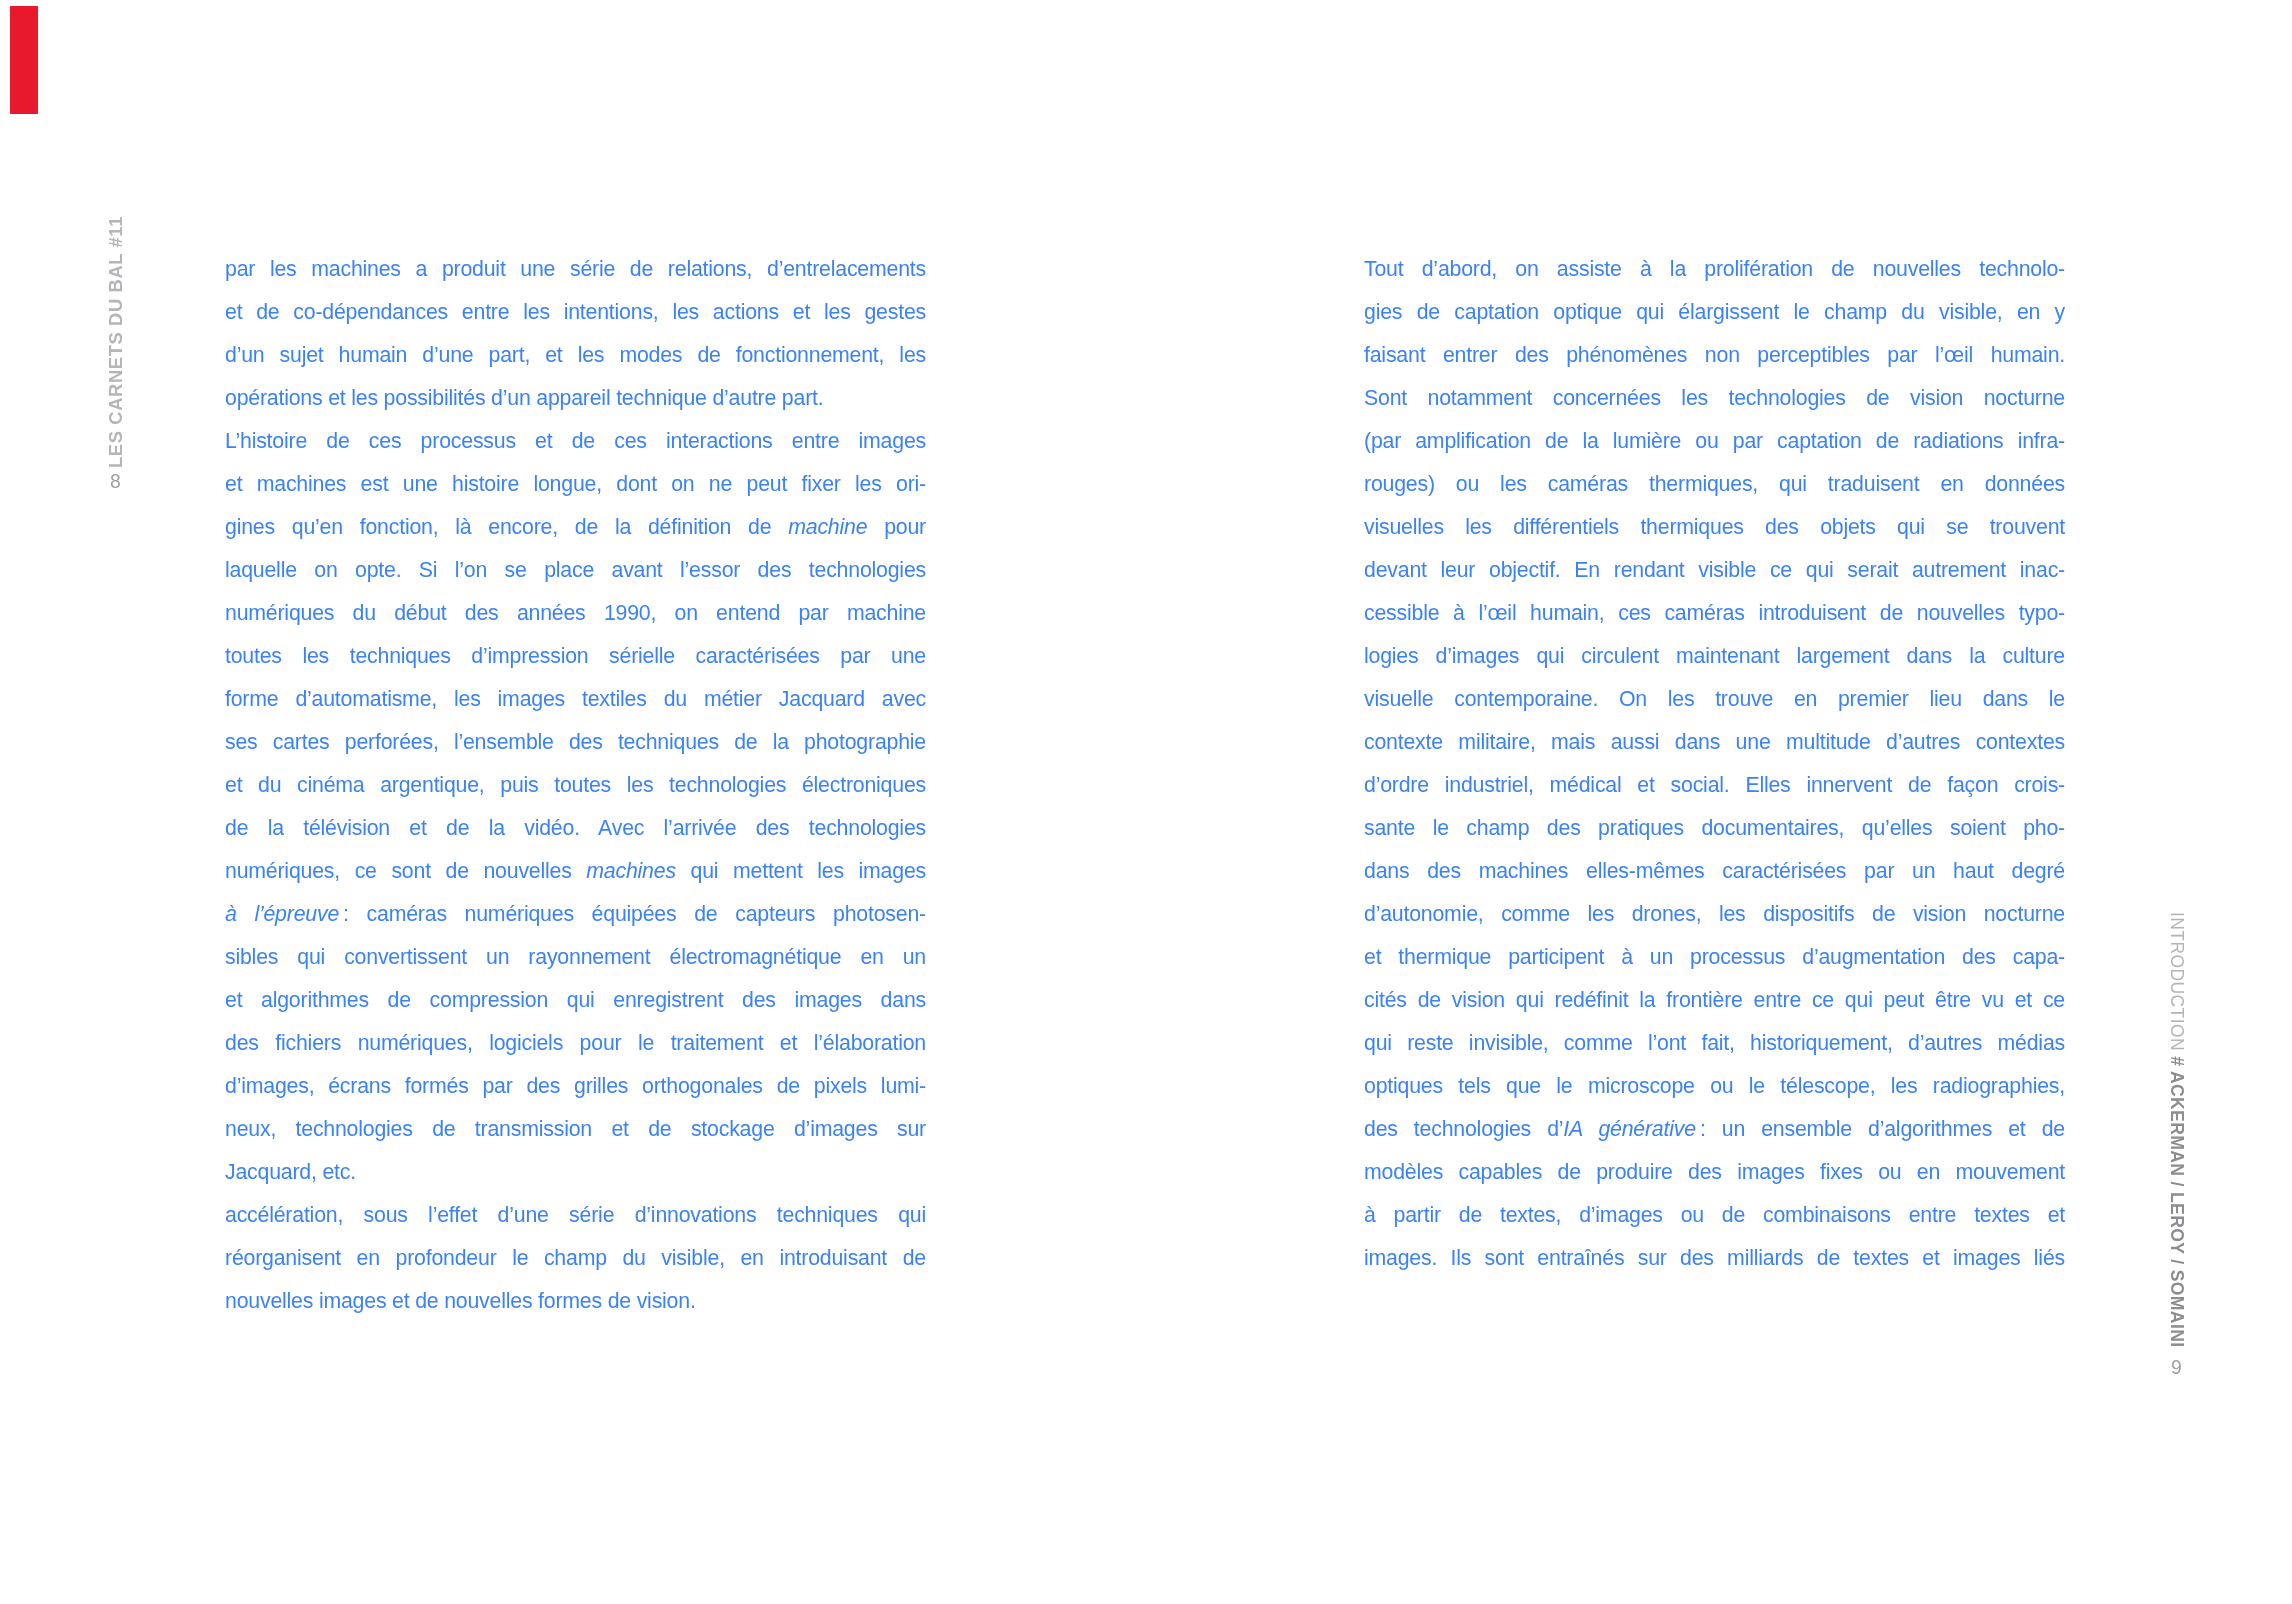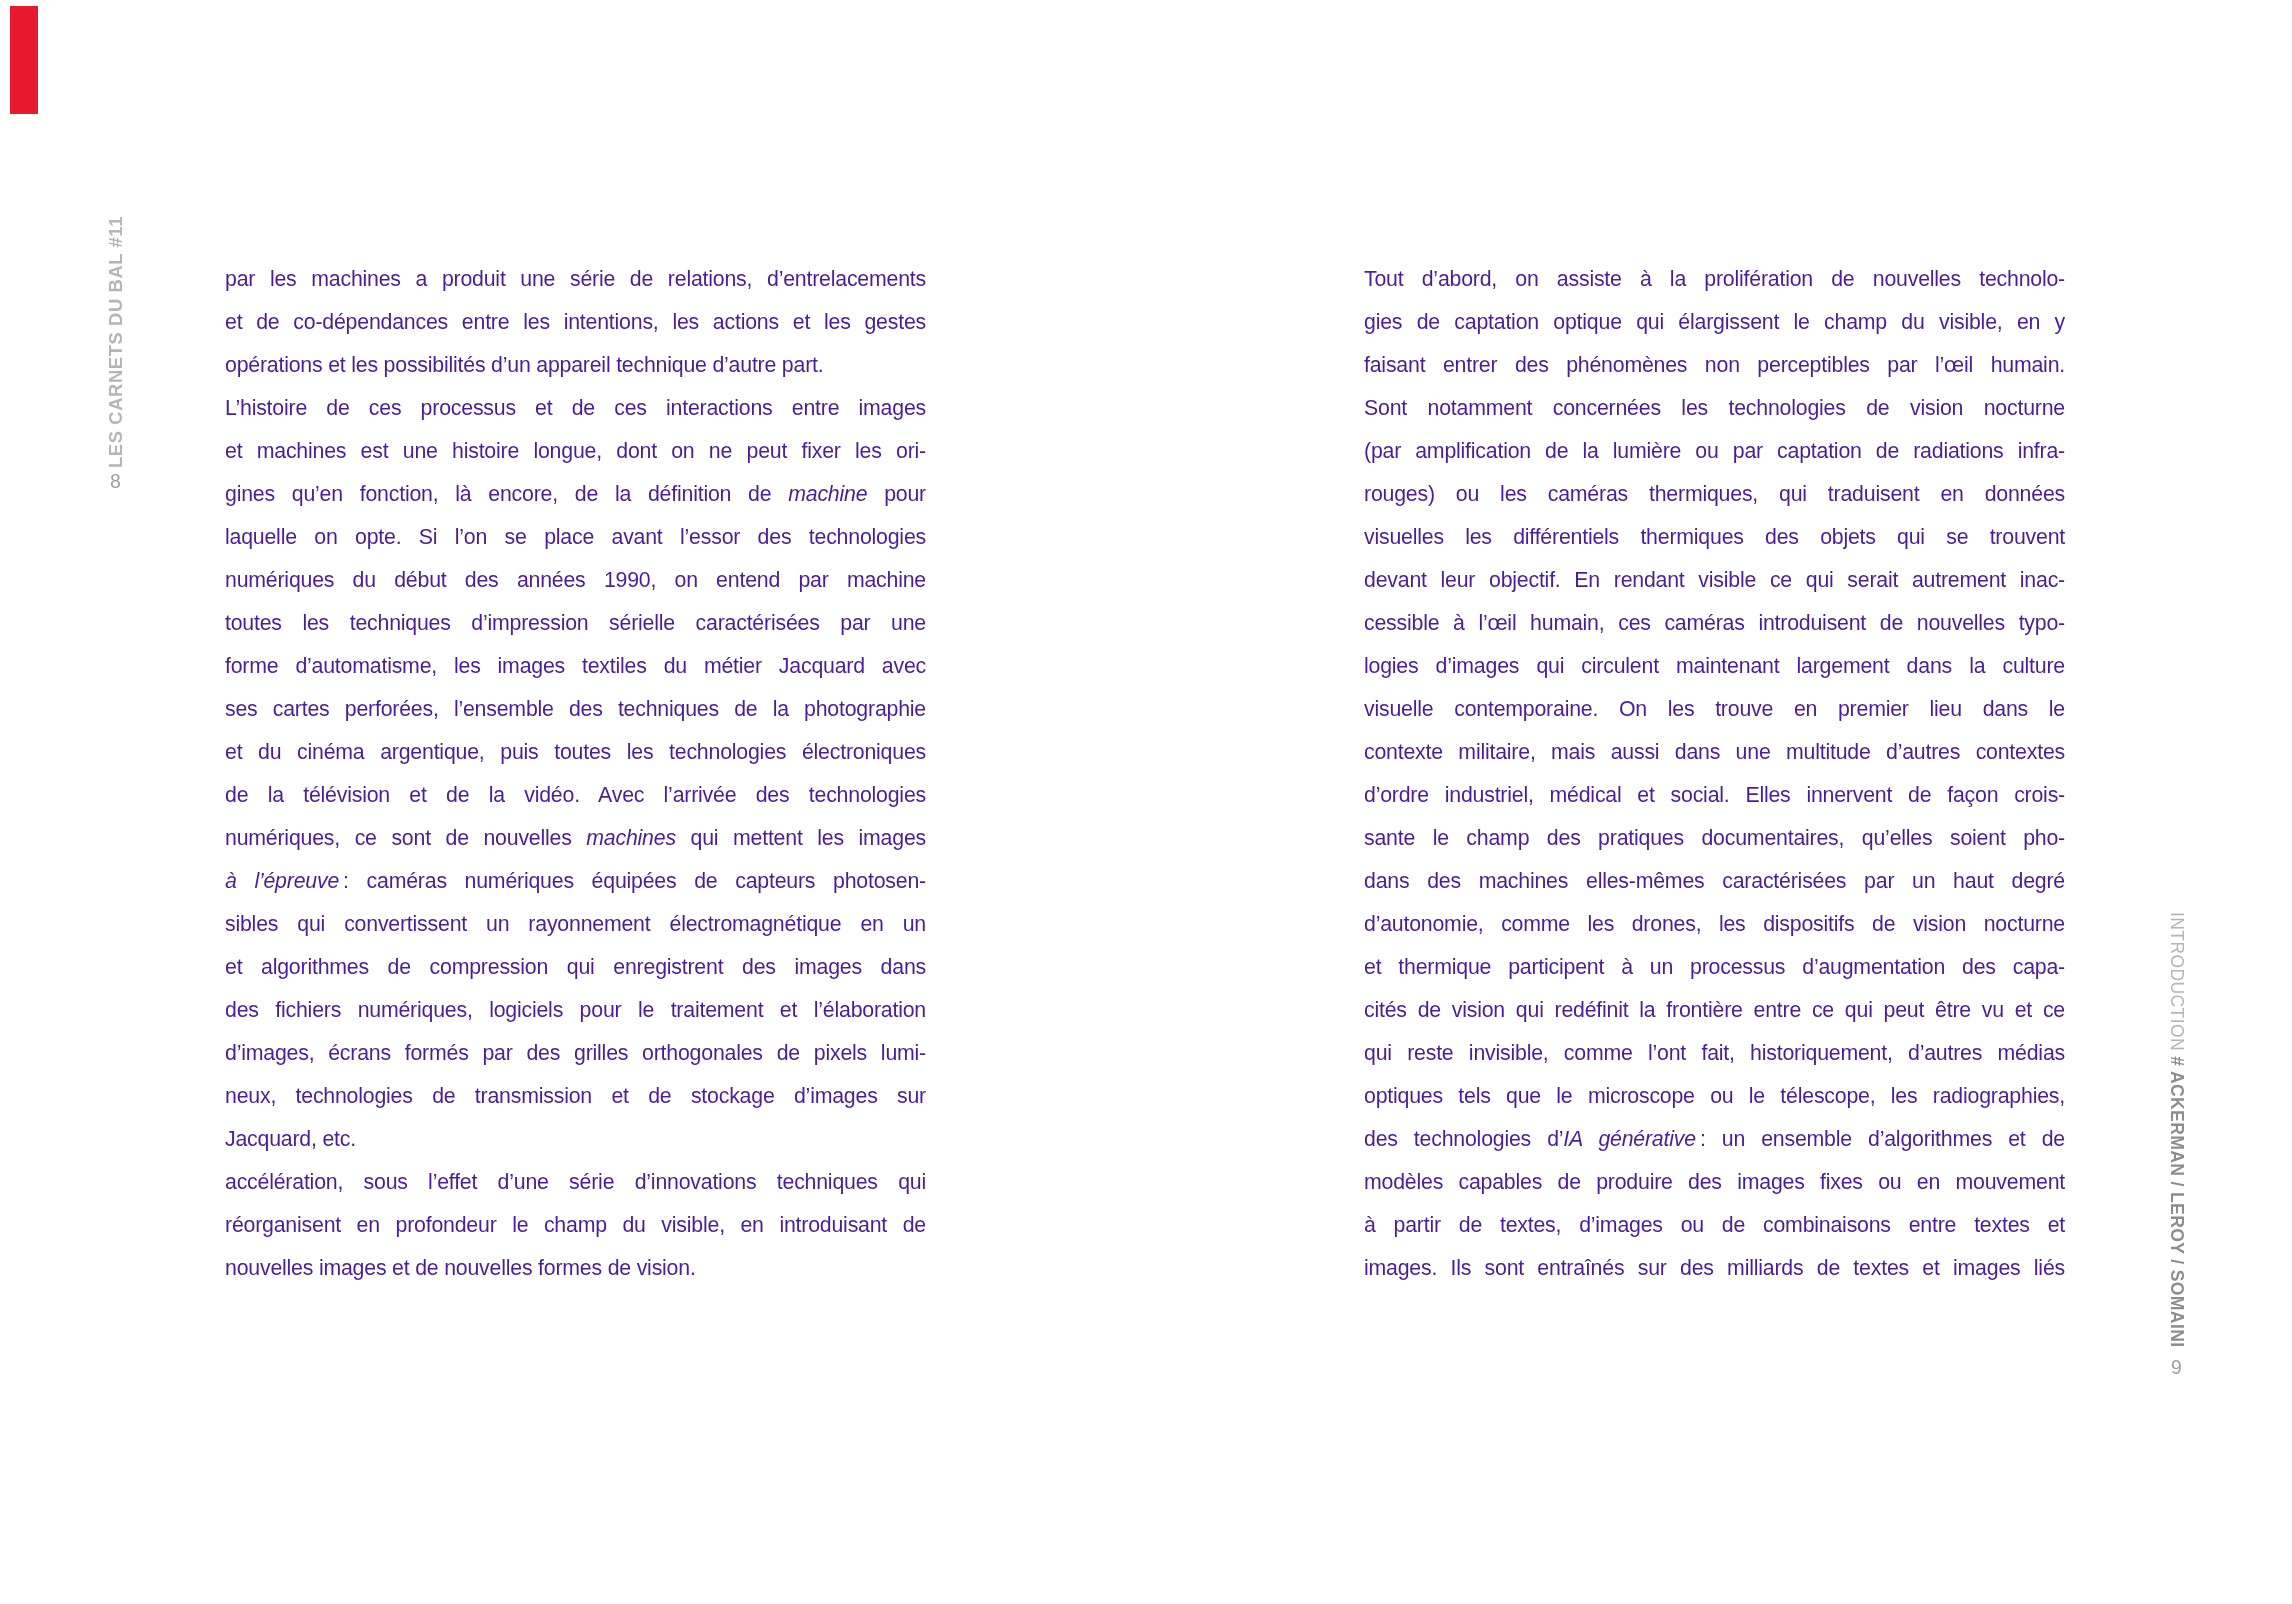--- a/index.html
+++ b/index.html
@@ -8,22 +8,22 @@
     font-family:"Liberation Sans","DejaVu Sans",sans-serif; overflow:hidden;
   }
   .page { position:absolute; top:0; width:1146px; height:1604px; }
   .page-left  { left:0; }
   .page-right { left:1146px; }
 
   .red-bar { position:absolute; left:9.7px; top:5.8px; width:28px; height:108px; }
 
   
   .column {
-    position:absolute; top:258px; width:701px;
-    color:#4c1d95; font-size:21.3px; letter-spacing:-0.2px;
+    position:absolute; top:248px; width:701px;
+    color:#3b82f6; font-size:21.3px; letter-spacing:-0.2px;
     line-height:43px; font-stretch:semi-condensed;
   }
   .column-left  { left:225px; }
   .column-right { left:218px; }
   .line   { text-align:justify; height:43px; }
   .line.j { text-align-last:justify; }
   .line i { }
 
   
   .spine-box { position:absolute; width:37px; display:flex; justify-content:center; }
@@ -54,20 +54,21 @@
   <div class="red-bar" style="background:#e8192c"></div>
 
   <section class="page page-left">
     <div class="spine-box spine-left-box">
       <span class="spine-inner">LES CARNETS DU BAL #11</span>
     </div>
     <div class="pagenum pagenum-left">8</div>
     <div class="column column-left">
         <div class="line j">par les machines a produit une série de relations, d’entrelacements</div>
         <div class="line j">et de co-dépendances entre les intentions, les actions et les gestes</div>
+        <div class="line j">d’un sujet humain d’une part, et les modes de fonctionnement, les</div>
         <div class="line">opérations et les possibilités d’un appareil technique d’autre part.</div>
         <div class="line j">L’histoire de ces processus et de ces interactions entre images</div>
         <div class="line j">et machines est une histoire longue, dont on ne peut fixer les ori-</div>
         <div class="line j">gines qu’en fonction, là encore, de la définition de <i>machine</i> pour</div>
         <div class="line j">laquelle on opte. Si l’on se place avant l’essor des technologies</div>
         <div class="line j">numériques du début des années 1990, on entend par machine</div>
         <div class="line j">toutes les techniques d’impression sérielle caractérisées par une</div>
         <div class="line j">forme d’automatisme, les images textiles du métier Jacquard avec</div>
         <div class="line j">ses cartes perforées, l’ensemble des techniques de la photographie</div>
         <div class="line j">et du cinéma argentique, puis toutes les technologies électroniques</div>

